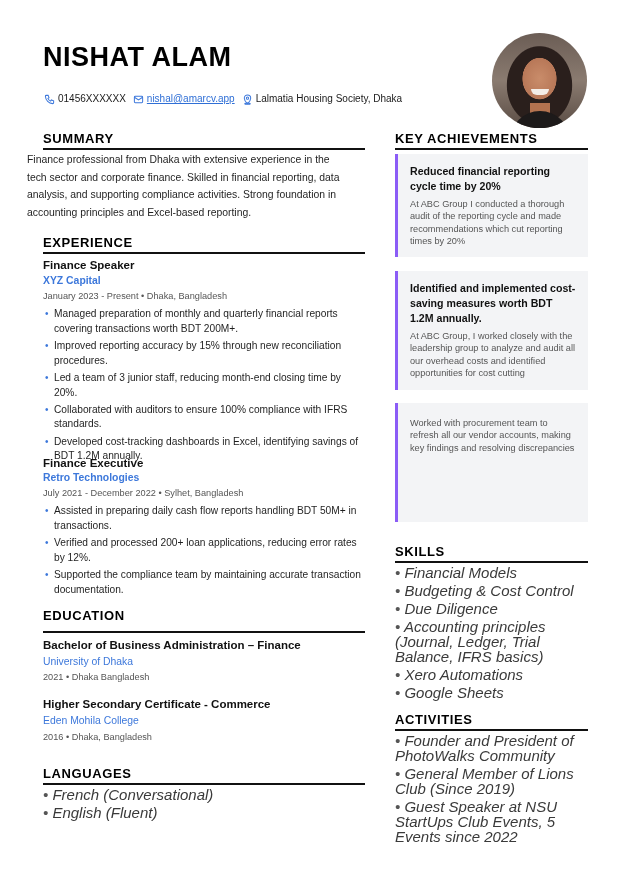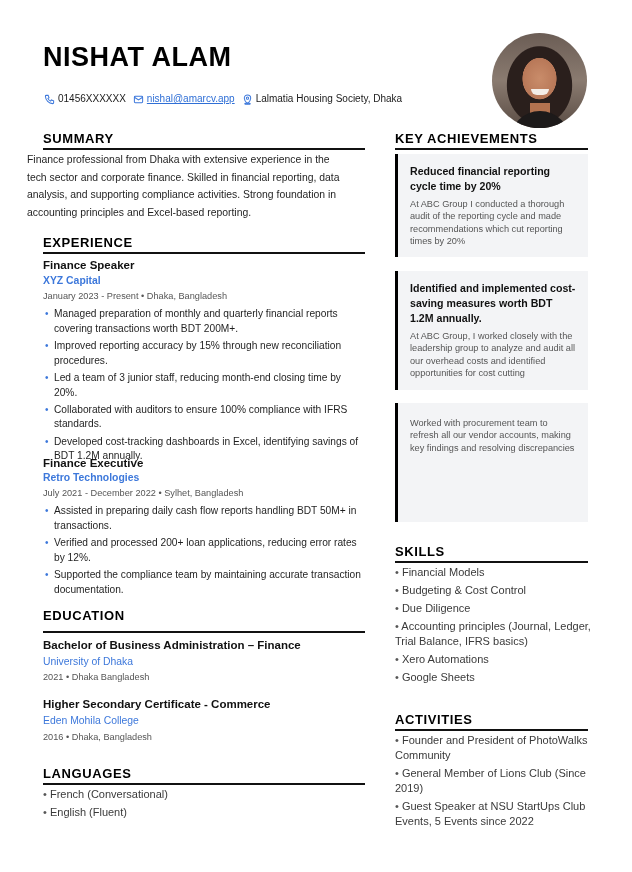--- a/index.html
+++ b/index.html
@@ -33,25 +33,25 @@
   .job-title { position: absolute; font-size: 11.5px; font-weight: bold; color: #111; line-height: 14px; }
   .company { position: absolute; font-size: 10.4px; font-weight: bold; color: #3d78db; line-height: 14px; }
   .company.light { font-weight: normal; }
   .meta { position: absolute; font-size: 9.2px; color: #555; line-height: 13px; }
 
   .bullets { position: absolute; list-style: none; }
   .bullets li { position: relative; padding-left: 10px; font-size: 10.2px; line-height: 14.7px; color: #1f1f1f; margin-bottom: 2.5px; }
   .bullets li::before { content: "•"; position: absolute; left: 1px; top: 0; color: #3d78db; font-size: 10px; }
 
   .simple-list { position: absolute; list-style: none; }
-  .simple-list li { font-size: 11px; line-height: 15px; color: #3a3a3a; margin-bottom: 3px; }
+  .simple-list li { font-size: 15px; line-height: 15px; color: #3a3a3a; margin-bottom: 3px; font-style: italic; }
   .simple-list li::before { content: "• "; color: #555; }
 
   
-  .ach { position: absolute; left: 395px; width: 193px; background: #f3f4f6; border-left: 3px solid #000000; padding: 10px 10px 11px 12px; }
+  .ach { position: absolute; left: 395px; width: 193px; background: #f3f4f6; border-left: 3px solid #8b5cf6; padding: 10px 10px 11px 12px; }
   .ach-title { font-size: 10.6px; font-weight: bold; color: #111; line-height: 15px; }
   .ach-desc { font-size: 9.2px; color: #555; line-height: 12.3px; margin-top: 4px; }
 </style>
 </head>
 <body>
 
 <div class="page">
 
   <div class="name">NISHAT ALAM</div>
 

